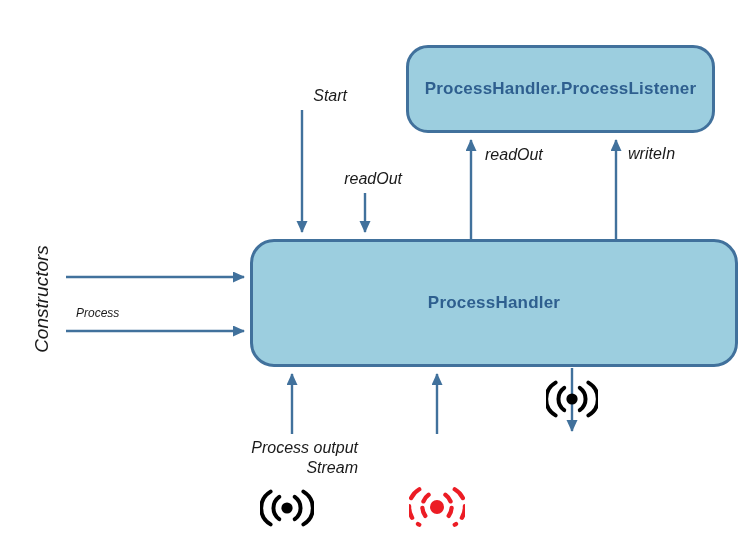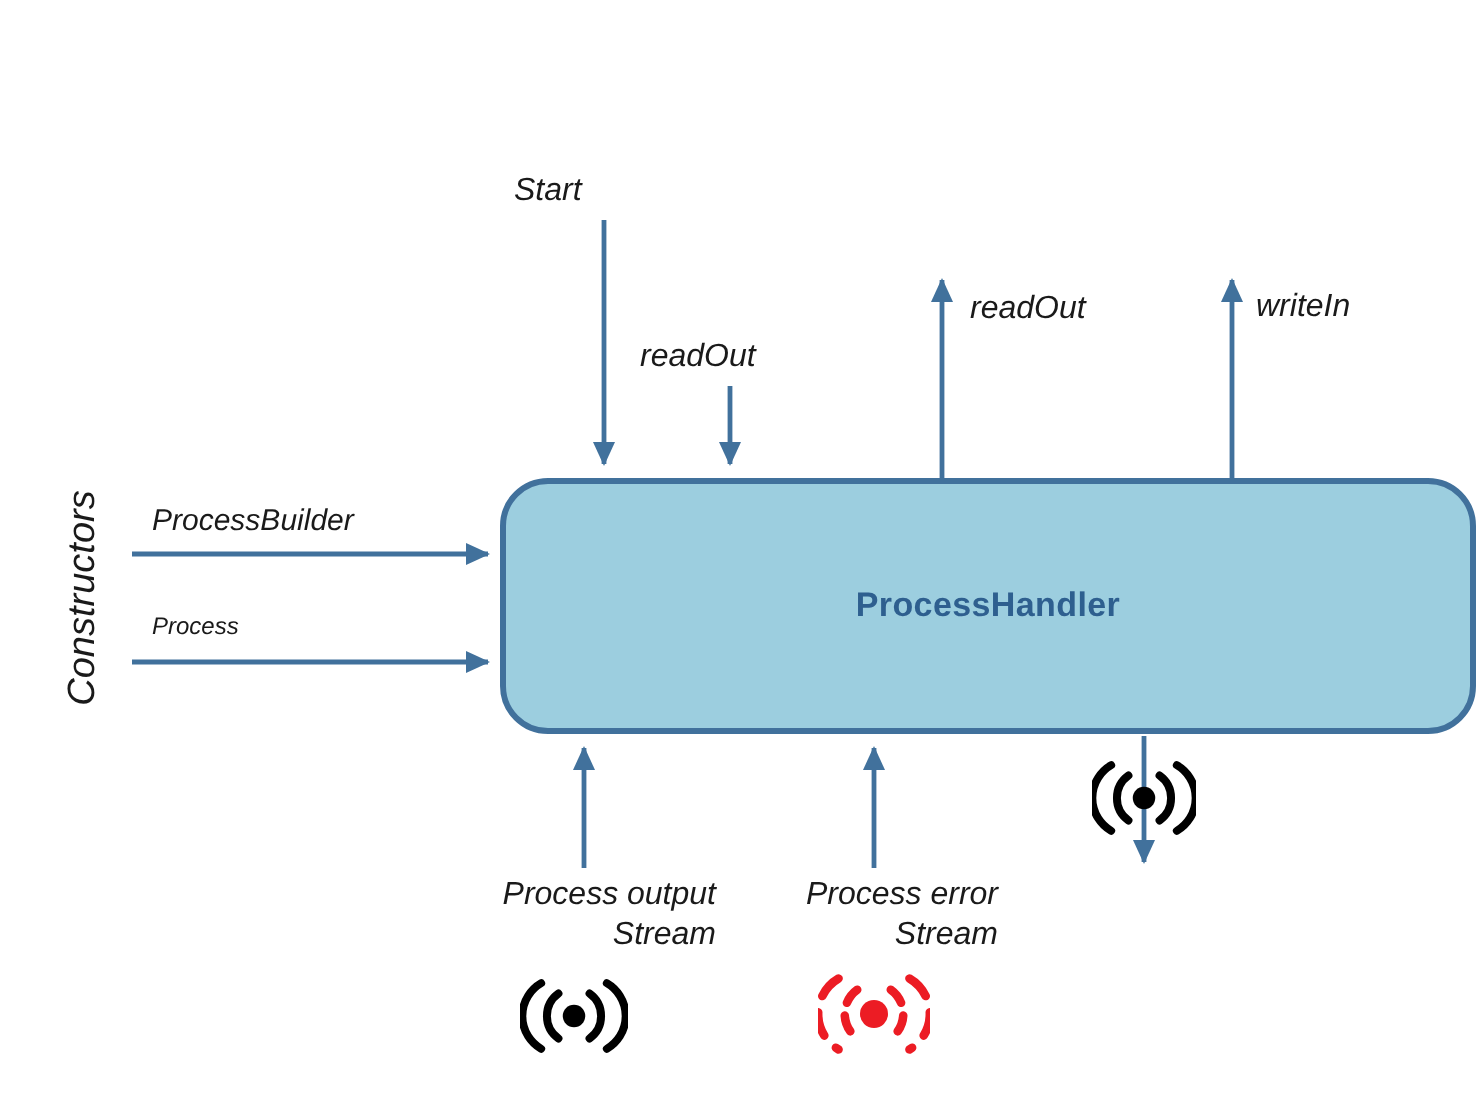--- a/index.html
+++ b/index.html
@@ -57,21 +57,21 @@
   .listener-box { left: 406px; top: 45px; width: 309px; height: 88px; }
   .handler-box  { left: 250px; top: 239px; width: 488px; height: 128px; border-radius: 24px; }
   .flow-label {
     position: absolute;
     font-style: italic;
     font-size: 16px;
     color: var(--label);
     white-space: nowrap;
     z-index: 3;
   }
-  .centered { text-align: left; }
+  .centered { text-align: right; }
   .stream-label {
     position: absolute;
     font-style: italic;
     font-size: 16px;
     color: var(--label);
     width: 126px;
     text-align: right;
     line-height: 1.25;
     z-index: 3;
   }
@@ -119,34 +119,35 @@
     <line class="arrow-line" x1="365" y1="193" x2="365" y2="232" marker-end="url(#ah)"></line>
     <line class="arrow-line" x1="471" y1="239" x2="471" y2="140" marker-end="url(#ah)"></line>
     <line class="arrow-line" x1="616" y1="239" x2="616" y2="140" marker-end="url(#ah)"></line>
     <line class="arrow-line" x1="66" y1="277" x2="244" y2="277" marker-end="url(#ah)"></line>
     <line class="arrow-line" x1="66" y1="331" x2="244" y2="331" marker-end="url(#ah)"></line>
     <line class="arrow-line" x1="292" y1="434" x2="292" y2="374" marker-end="url(#ah)"></line>
     <line class="arrow-line" x1="437" y1="434" x2="437" y2="374" marker-end="url(#ah)"></line>
     <line class="arrow-line" x1="572" y1="368" x2="572" y2="431" marker-end="url(#ah)"></line>
   </svg>
 
+  <div class="node-box listener-box">
+    <span class="box-title">ProcessHandler.ProcessListener</span>
+  </div>
   <div class="node-box handler-box">
     <span class="box-title">ProcessHandler</span>
   </div>
 
   <div class="flow-label centered" style="left:257px; top:87px; width:90px;">Start</div>
   <div class="flow-label centered" style="left:320px; top:170px; width:82px;">readOut</div>
   <div class="flow-label" style="left:485px; top:146px;">readOut</div>
   <div class="flow-label" style="left:628px; top:145px;">writeIn</div>
   <div class="constructors-label">Constructors</div>
-  <div class="flow-label" style="left:76px; top:252px; font-size:15px;">ProcessBuilder</div>
   <div class="flow-label" style="left:76px; top:306px; font-size:12px;">Process</div>
 
   <div class="stream-label" style="left:232px; top:438px;">Process output Stream</div>
-  <div class="stream-label" style="left:373px; top:438px;">Process error Stream</div>
 
   <svg class="signal-icon signal-black" style="left:260px; top:489px;" width="54" height="38" viewBox="0 0 60 44">
     <path class="arc outer" d="M11,3 A22,22 0 0,0 11,41"></path>
     <path class="arc inner" d="M21,9 A16,16 0 0,0 21,35"></path>
     <circle class="dot" cx="30" cy="22" r="6.5"></circle>
     <path class="arc inner" d="M39,9 A16,16 0 0,1 39,35"></path>
     <path class="arc outer" d="M49,3 A22,22 0 0,1 49,41"></path>
   </svg>
 
   <svg class="signal-icon signal-red" style="left:409px; top:486px;" width="56" height="42" viewBox="0 0 60 44">

